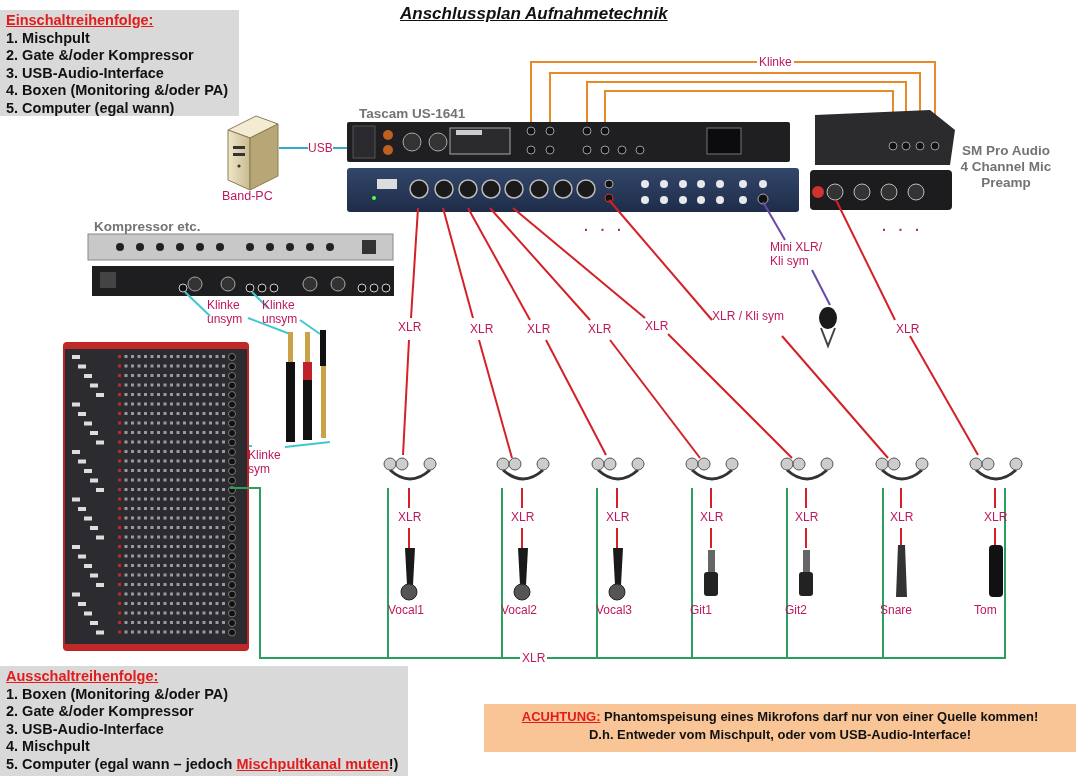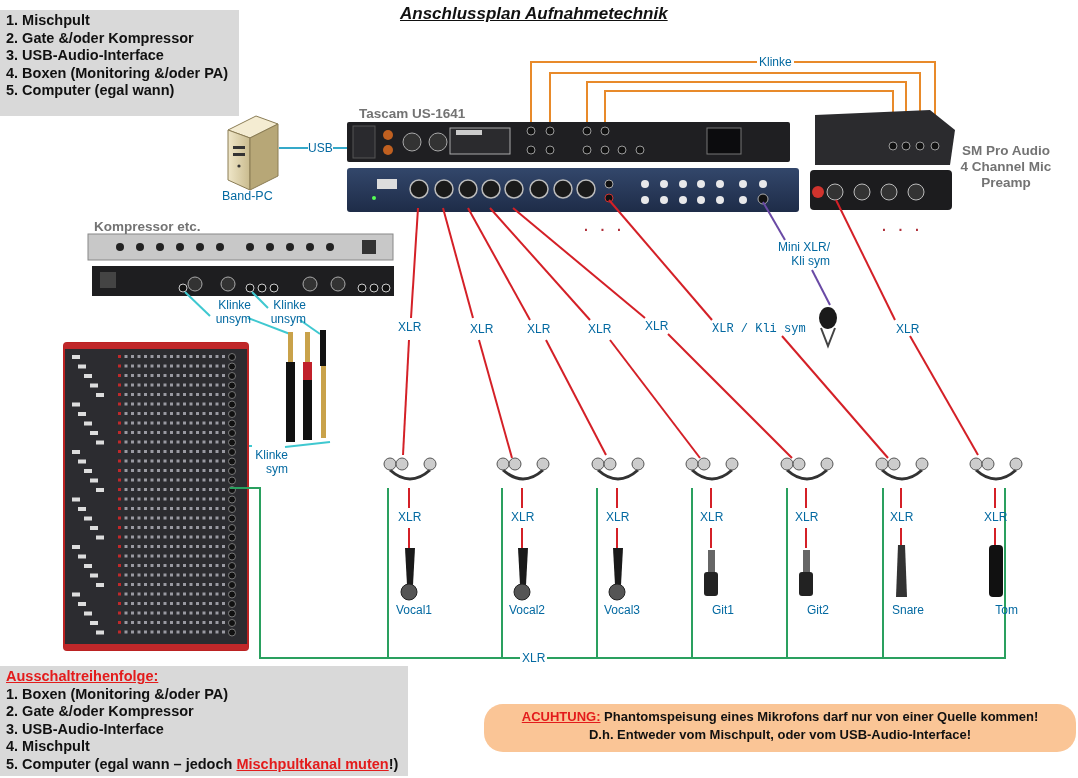--- a/index.html
+++ b/index.html
@@ -4,22 +4,22 @@
   <style>
     html, body { margin: 0; padding: 0; background: #ffffff; }
     body { width: 1078px; height: 778px; position: relative; overflow: hidden;
            font-family: "Liberation Sans", sans-serif; color: #111; }
     #diagram { position: absolute; left: 0; top: 0; }
     .abs { position: absolute; }
     .note-box { background: #d9d9d9; font-weight: bold; font-size: 14.5px; line-height: 17.5px; padding: 2px 6px; box-sizing: border-box; }
     .note-box .hdr { color: #e31b1b; text-decoration: underline; }
     .title { font-weight: bold; font-size: 17px; text-decoration: underline; }
     .dev-label { color: #737373; font-weight: bold; font-size: 13.5px; }
-    .lbl { font-size: 12px; color: #0369a1; text-align: right; line-height: 14px; background: transparent; }
-    .warn { background: #fac596; font-weight: bold; font-size: 13px; line-height: 18px; text-align: center; padding: 4px 18px; box-sizing: border-box; border-radius: 19px; }
+    .lbl { font-size: 12px; color: #be185d; text-align: left; line-height: 14px; background: transparent; }
+    .warn { background: #fac596; font-weight: bold; font-size: 13px; line-height: 18px; text-align: center; padding: 4px 18px; box-sizing: border-box; }
     .warn .red { color: #e31b1b; text-decoration: underline; }
     .red-ul { color: #e31b1b; text-decoration: underline; }
     .dots { color: #b0303a; font-weight: bold; font-size: 14px; letter-spacing: 4px; }
   </style>
 </head>
 <body>
 
 <svg id="diagram" width="1078" height="778" viewBox="0 0 1078 778">
   <defs>
     <linearGradient id="pcGrad" x1="0" x2="1">
@@ -916,20 +916,21 @@
       </g>
       <g>
         <rect x="989" y="545" width="14" height="52" rx="4" fill="#111"></rect>
       </g>
     </g>
 </svg>
 
 <div class="abs title" style="left:400px; top:4px;font-style:italic;">Anschlussplan Aufnahmetechnik</div>
 
 <div class="abs note-box" style="left:0; top:10px; width:239px; height:106px;">
+  <div class="hdr">Einschaltreihenfolge:</div>
   <div>1. Mischpult</div>
   <div>2. Gate &amp;/oder Kompressor</div>
   <div>3. USB-Audio-Interface</div>
   <div>4. Boxen (Monitoring &amp;/oder PA)</div>
   <div>5. Computer (egal wann)</div>
 </div>
 
 <div class="abs note-box" style="left:0; top:666px; width:408px; height:110px;">
   <div class="hdr">Ausschaltreihenfolge:</div>
   <div>1. Boxen (Monitoring &amp;/oder PA)</div>
@@ -970,21 +971,21 @@
 <div class="abs lbl" style="left:770px; top:240px; width:60px;">
   <div>Mini XLR/</div>
   <div>Kli sym</div>
 </div>
 
 <div class="abs lbl" style="left:398px; top:320px;">XLR</div>
 <div class="abs lbl" style="left:470px; top:322px;">XLR</div>
 <div class="abs lbl" style="left:527px; top:322px;">XLR</div>
 <div class="abs lbl" style="left:588px; top:322px;">XLR</div>
 <div class="abs lbl" style="left:645px; top:319px;">XLR</div>
-<div class="abs lbl" style="left:712px; top:322px;font-family:Liberation Mono, monospace;">XLR / Kli sym</div>
+<div class="abs lbl" style="left:712px; top:309px;">XLR / Kli sym</div>
 <div class="abs lbl" style="left:896px; top:322px;">XLR</div>
 <div class="abs lbl" style="left:520px; top:651px; background:#fff; padding:0 2px;">XLR</div>
 
 <div class="abs dots" style="left:584px; top:222px;">· · ·</div>
 <div class="abs dots" style="left:882px; top:222px;">· · ·</div>
 
 <div id="mic-labels">
     <div class="abs lbl" style="left: 398px; top: 510px;">XLR</div>
     <div class="abs lbl" style="left: 388px; width: 44px; top: 603px;">Vocal1</div>
     <div class="abs lbl" style="left: 511px; top: 510px;">XLR</div>

